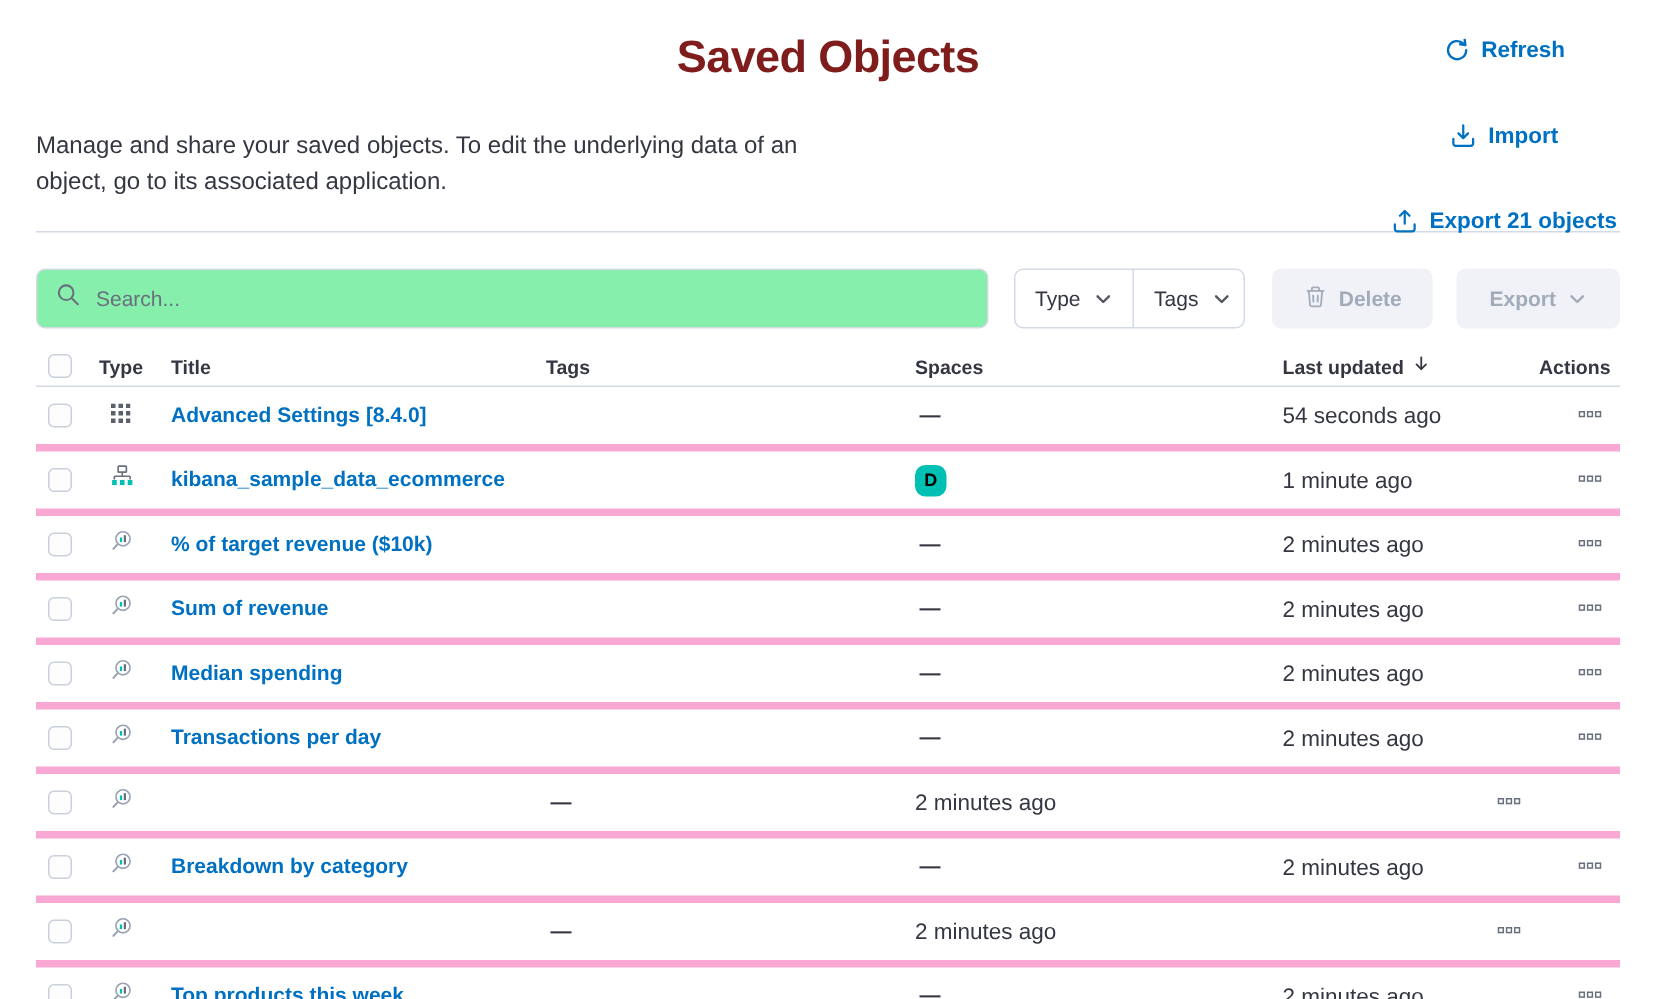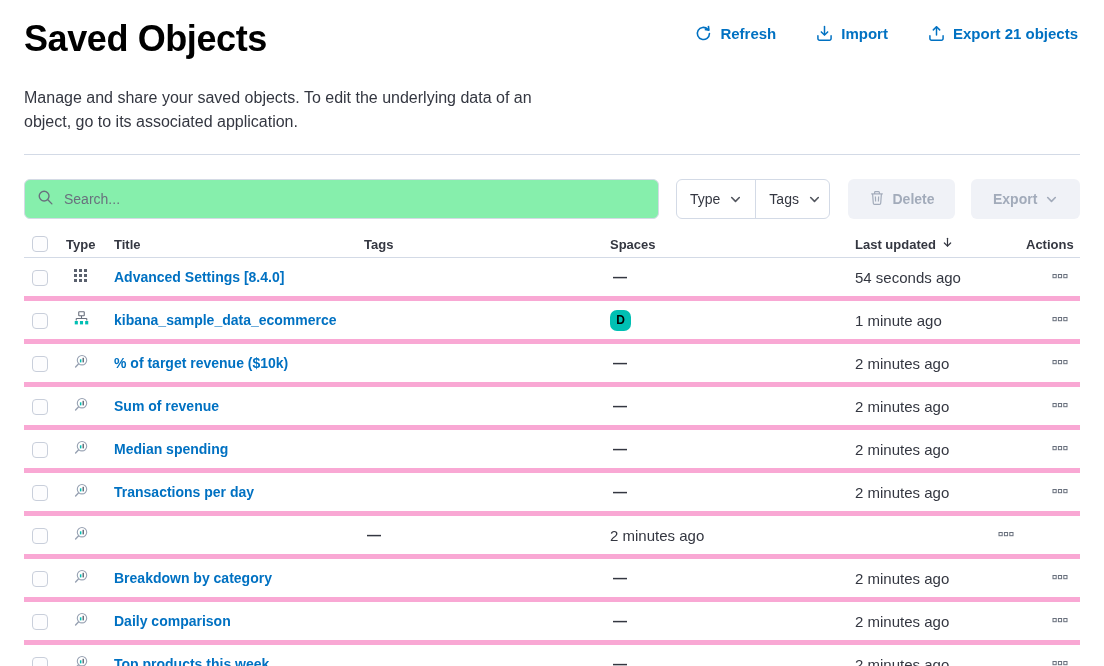--- a/index.html
+++ b/index.html
@@ -8,26 +8,26 @@
     width:1104px; height:666px; overflow:hidden;
     background:#ffffff;
     font-family:"Liberation Sans", sans-serif;
     color:#343741;
   }
   .page { position:relative; padding:0 24px; }
 
   
   .page-title {
     margin:0; padding-top:20px;
-    font-size:36px; line-height:37px; font-weight:700;
-    color:#000000; letter-spacing:-0.4px;
+    font-size:30px; line-height:37px; font-weight:700;
+    color:#7f1d1d; letter-spacing:-0.4px;text-align:center;
   }
   .header-actions {
     position:absolute; top:25px; right:26px;
-    display:flex; align-items:center; gap:40px;
+    display:flex; align-items:center; gap:40px;flex-direction:column;
   }
   .hdr-btn {
     display:flex; align-items:center; gap:8px;
     background:none; border:none; padding:0;
     color:#0071c2; font-family:inherit;
     font-size:15px; font-weight:600; cursor:pointer;
   }
   .hdr-btn svg { display:block; }
 
   .description {
@@ -432,21 +432,20 @@
   <div class="row">
     <div class="c-check"><span class="checkbox"></span></div>
     <div class="c-type"><span class="type-icon">
               <svg width="15" height="15" viewBox="0 0 15 15" fill="none">
                 <circle cx="8" cy="6.2" r="4.7" stroke="#98a2b3" stroke-width="1.1"></circle>
                 <rect x="5.9" y="5.3" width="1.5" height="3.1" fill="#00bfb3"></rect>
                 <rect x="8.5" y="3.8" width="1.5" height="4.6" fill="#69707d"></rect>
                 <path d="M4.4 9.9 L1.6 12.9" stroke="#98a2b3" stroke-width="1.4" stroke-linecap="round"></path>
               </svg>
             </span></div>
-    <div class="c-title"><a class="title-link">Daily comparison</a></div>
     <div class="c-tags"></div>
     <div class="c-spaces"><span class="dash">—</span></div>
     <div class="c-updated">2 minutes ago</div>
     <div class="c-actions">
       <button class="actions-btn">
         <span><svg width="16" height="16" viewBox="0 0 16 16" fill="none" stroke="#69707d" stroke-width="1">
                   <rect x="1" y="6.5" width="3.2" height="3.2"></rect>
                   <rect x="6.4" y="6.5" width="3.2" height="3.2"></rect>
                   <rect x="11.8" y="6.5" width="3.2" height="3.2"></rect>
                 </svg></span>

